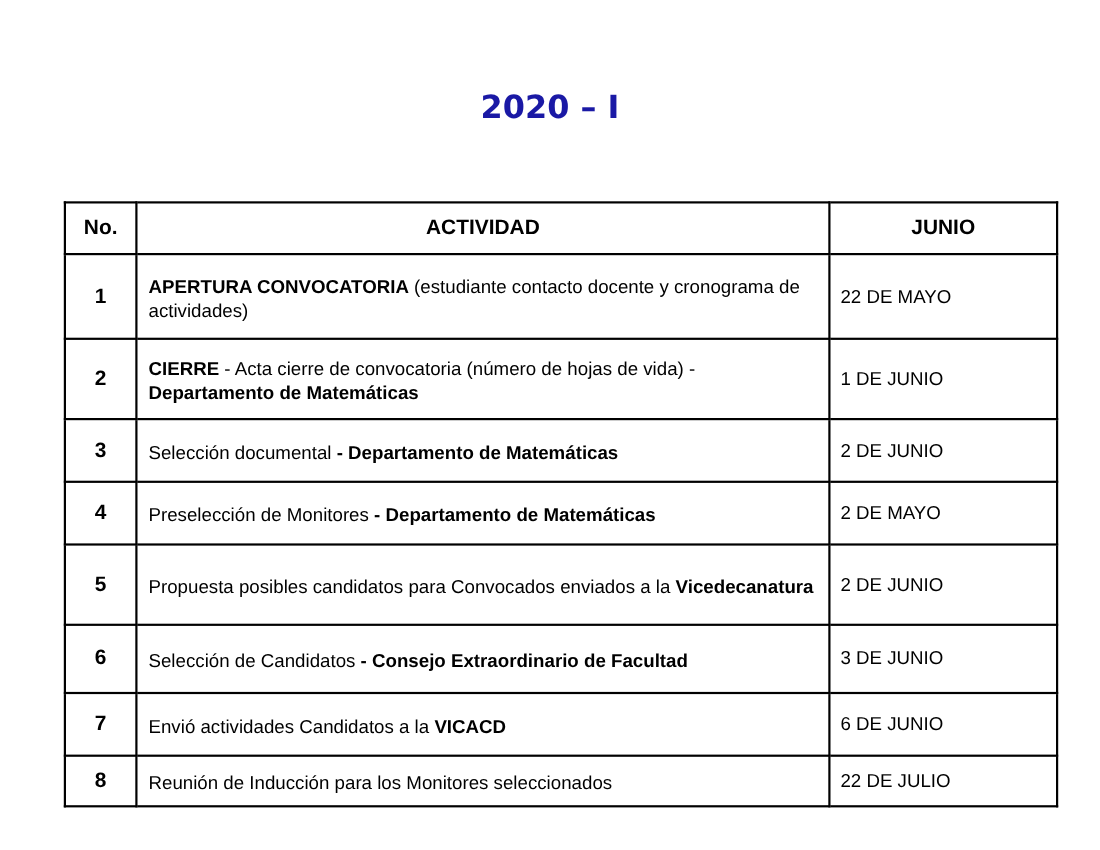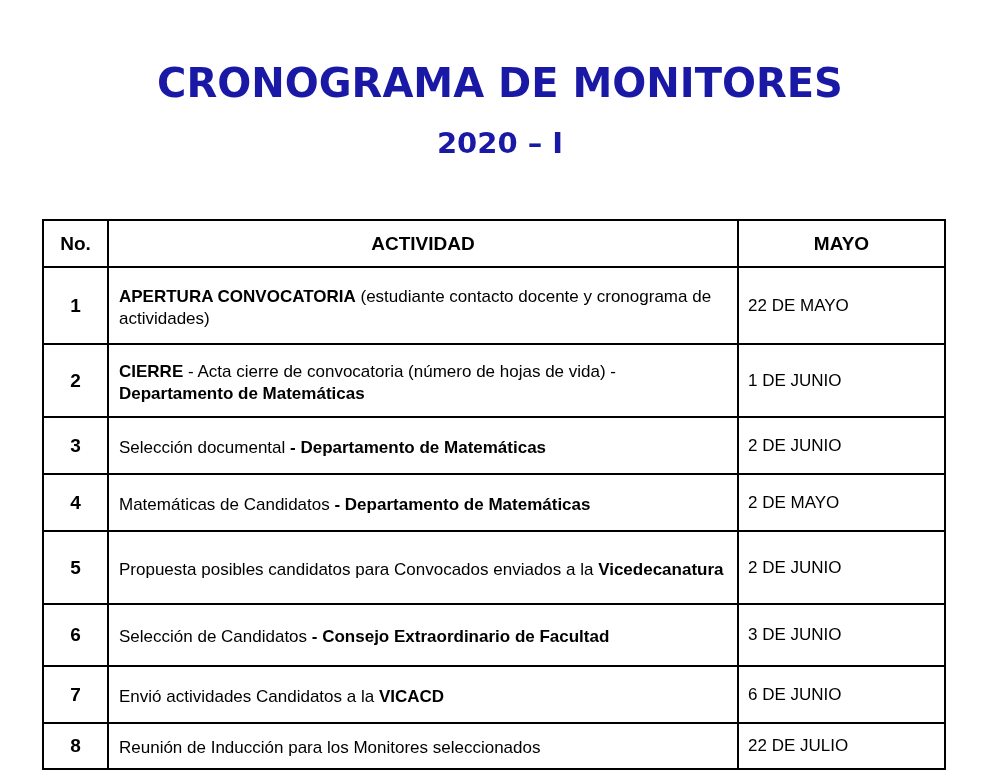--- a/index.html
+++ b/index.html
@@ -26,26 +26,25 @@
     line-height: 46px;
     letter-spacing: 0px;
   }
   .page-subtitle {
     font-size: 29px;
     line-height: 34px;
     margin-top: 20px;
   }
   table.schedule {
     position: absolute;
-    left: 42px;
+    left: 58px;
     top: 183px;
     width: 902px;
     border-collapse: collapse;
     table-layout: fixed;
-    margin-top: 36px;
   }
   table.schedule col.c-no   { width: 65px;  }
   table.schedule col.c-act  { width: 630px; }
   table.schedule col.c-date { width: 207px; }
   table.schedule th, table.schedule td {
     border: 2px solid #000000;
     overflow: hidden;
   }
   thead tr { height: 47px; }
   tbody tr:nth-child(1) { height: 77px; }
@@ -81,56 +80,55 @@
     vertical-align: middle;
     padding-left: 9px;
   }
 </style>
 </head>
 <body>
 
 <div class="page">
 
   <div class="title-block">
-    <div class="page-title" style="color: rgb(26, 25, 165);">CRONOGRAMA DE MONITORES</div>
     <div class="page-subtitle" style="color: rgb(26, 25, 165);">2020 – I</div>
   </div>
 
   <table class="schedule">
     <colgroup>
       <col class="c-no">
       <col class="c-act">
       <col class="c-date">
     </colgroup>
     <thead>
       <tr>
         <th>No.</th>
         <th>ACTIVIDAD</th>
-        <th>MAYO</th>
+        <th>JUNIO</th>
       </tr>
     </thead>
     <tbody>
         <tr>
           <td class="cell-no">1</td>
           <td class="cell-activity"><b>APERTURA CONVOCATORIA</b><span> (estudiante contacto docente y cronograma de actividades)</span></td>
           <td class="cell-date">22 DE MAYO</td>
         </tr>
         <tr>
           <td class="cell-no">2</td>
           <td class="cell-activity"><b>CIERRE</b><span> - Acta cierre de convocatoria (número de hojas de vida) - </span><b>Departamento de Matemáticas</b></td>
           <td class="cell-date">1 DE JUNIO</td>
         </tr>
         <tr>
           <td class="cell-no">3</td>
           <td class="cell-activity"><span>Selección documental </span><b>- Departamento de Matemáticas</b></td>
           <td class="cell-date">2 DE JUNIO</td>
         </tr>
         <tr>
           <td class="cell-no">4</td>
-          <td class="cell-activity"><span>Matemáticas de Candidatos </span><b>- Departamento de Matemáticas</b></td>
+          <td class="cell-activity"><span>Preselección de Monitores </span><b>- Departamento de Matemáticas</b></td>
           <td class="cell-date">2 DE MAYO</td>
         </tr>
         <tr>
           <td class="cell-no">5</td>
           <td class="cell-activity"><span>Propuesta posibles candidatos para Convocados enviados a la </span><b>Vicedecanatura</b></td>
           <td class="cell-date">2 DE JUNIO</td>
         </tr>
         <tr>
           <td class="cell-no">6</td>
           <td class="cell-activity"><span>Selección de Candidatos </span><b>- Consejo Extraordinario de Facultad</b></td>

